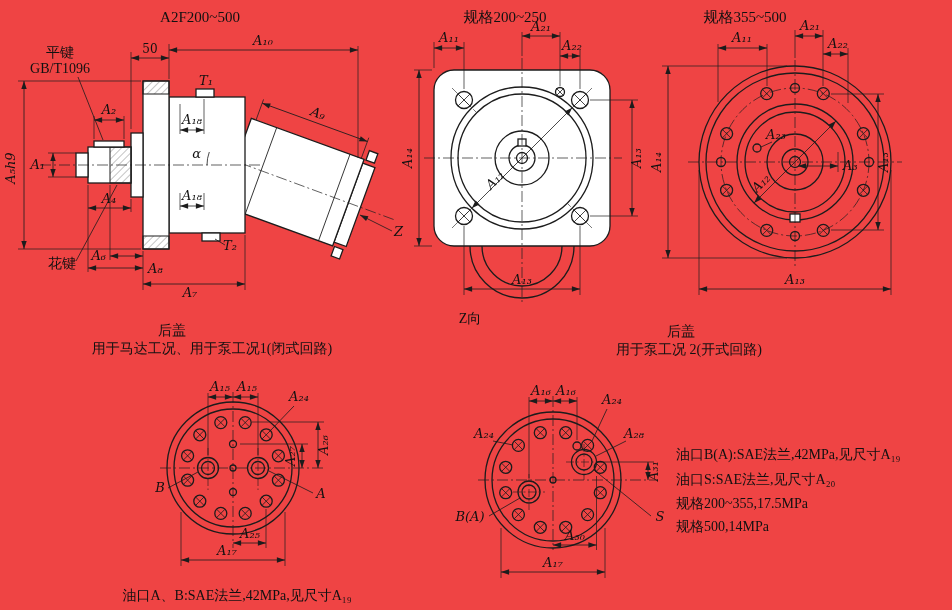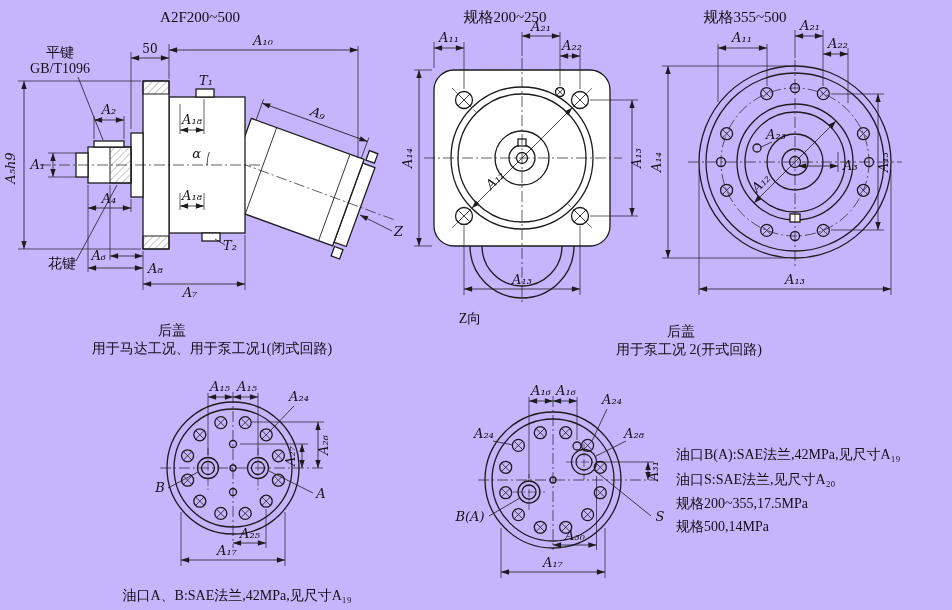--- a/index.html
+++ b/index.html
@@ -1,16 +1,16 @@
 <!DOCTYPE html>
 <html><head>
 <meta charset="utf-8">
 <style>
   html,body{margin:0;padding:0;background:#ffffff;}
-  .page{width:952px;height:610px;background:#c4b5fd;position:relative;overflow:hidden;font-family:"Liberation Serif",serif;}
+  .page{width:952px;height:610px;background:#ef4444;position:relative;overflow:hidden;font-family:"Liberation Serif",serif;}
   svg{display:block;}
   .ol{fill:#ffffff;stroke:#1c1c1c;stroke-width:1.3;}
   .oln{fill:none;stroke:#1c1c1c;stroke-width:1.3;}
   .thin{fill:none;stroke:#1c1c1c;stroke-width:0.8;}
   .dim{stroke:#1c1c1c;stroke-width:0.8;fill:none;}
   .ext{stroke:#1c1c1c;stroke-width:0.7;fill:none;}
   .ldr{stroke:#1c1c1c;stroke-width:0.8;fill:none;}
   .cl{stroke:#1c1c1c;stroke-width:0.7;fill:none;stroke-dasharray:11 3 2 3;}
   .cl2{stroke:#1c1c1c;stroke-width:0.6;fill:none;stroke-dasharray:8 2.5 2 2.5;}
   .hatchrect{fill:url(#hatch);stroke:#1c1c1c;stroke-width:1;}

